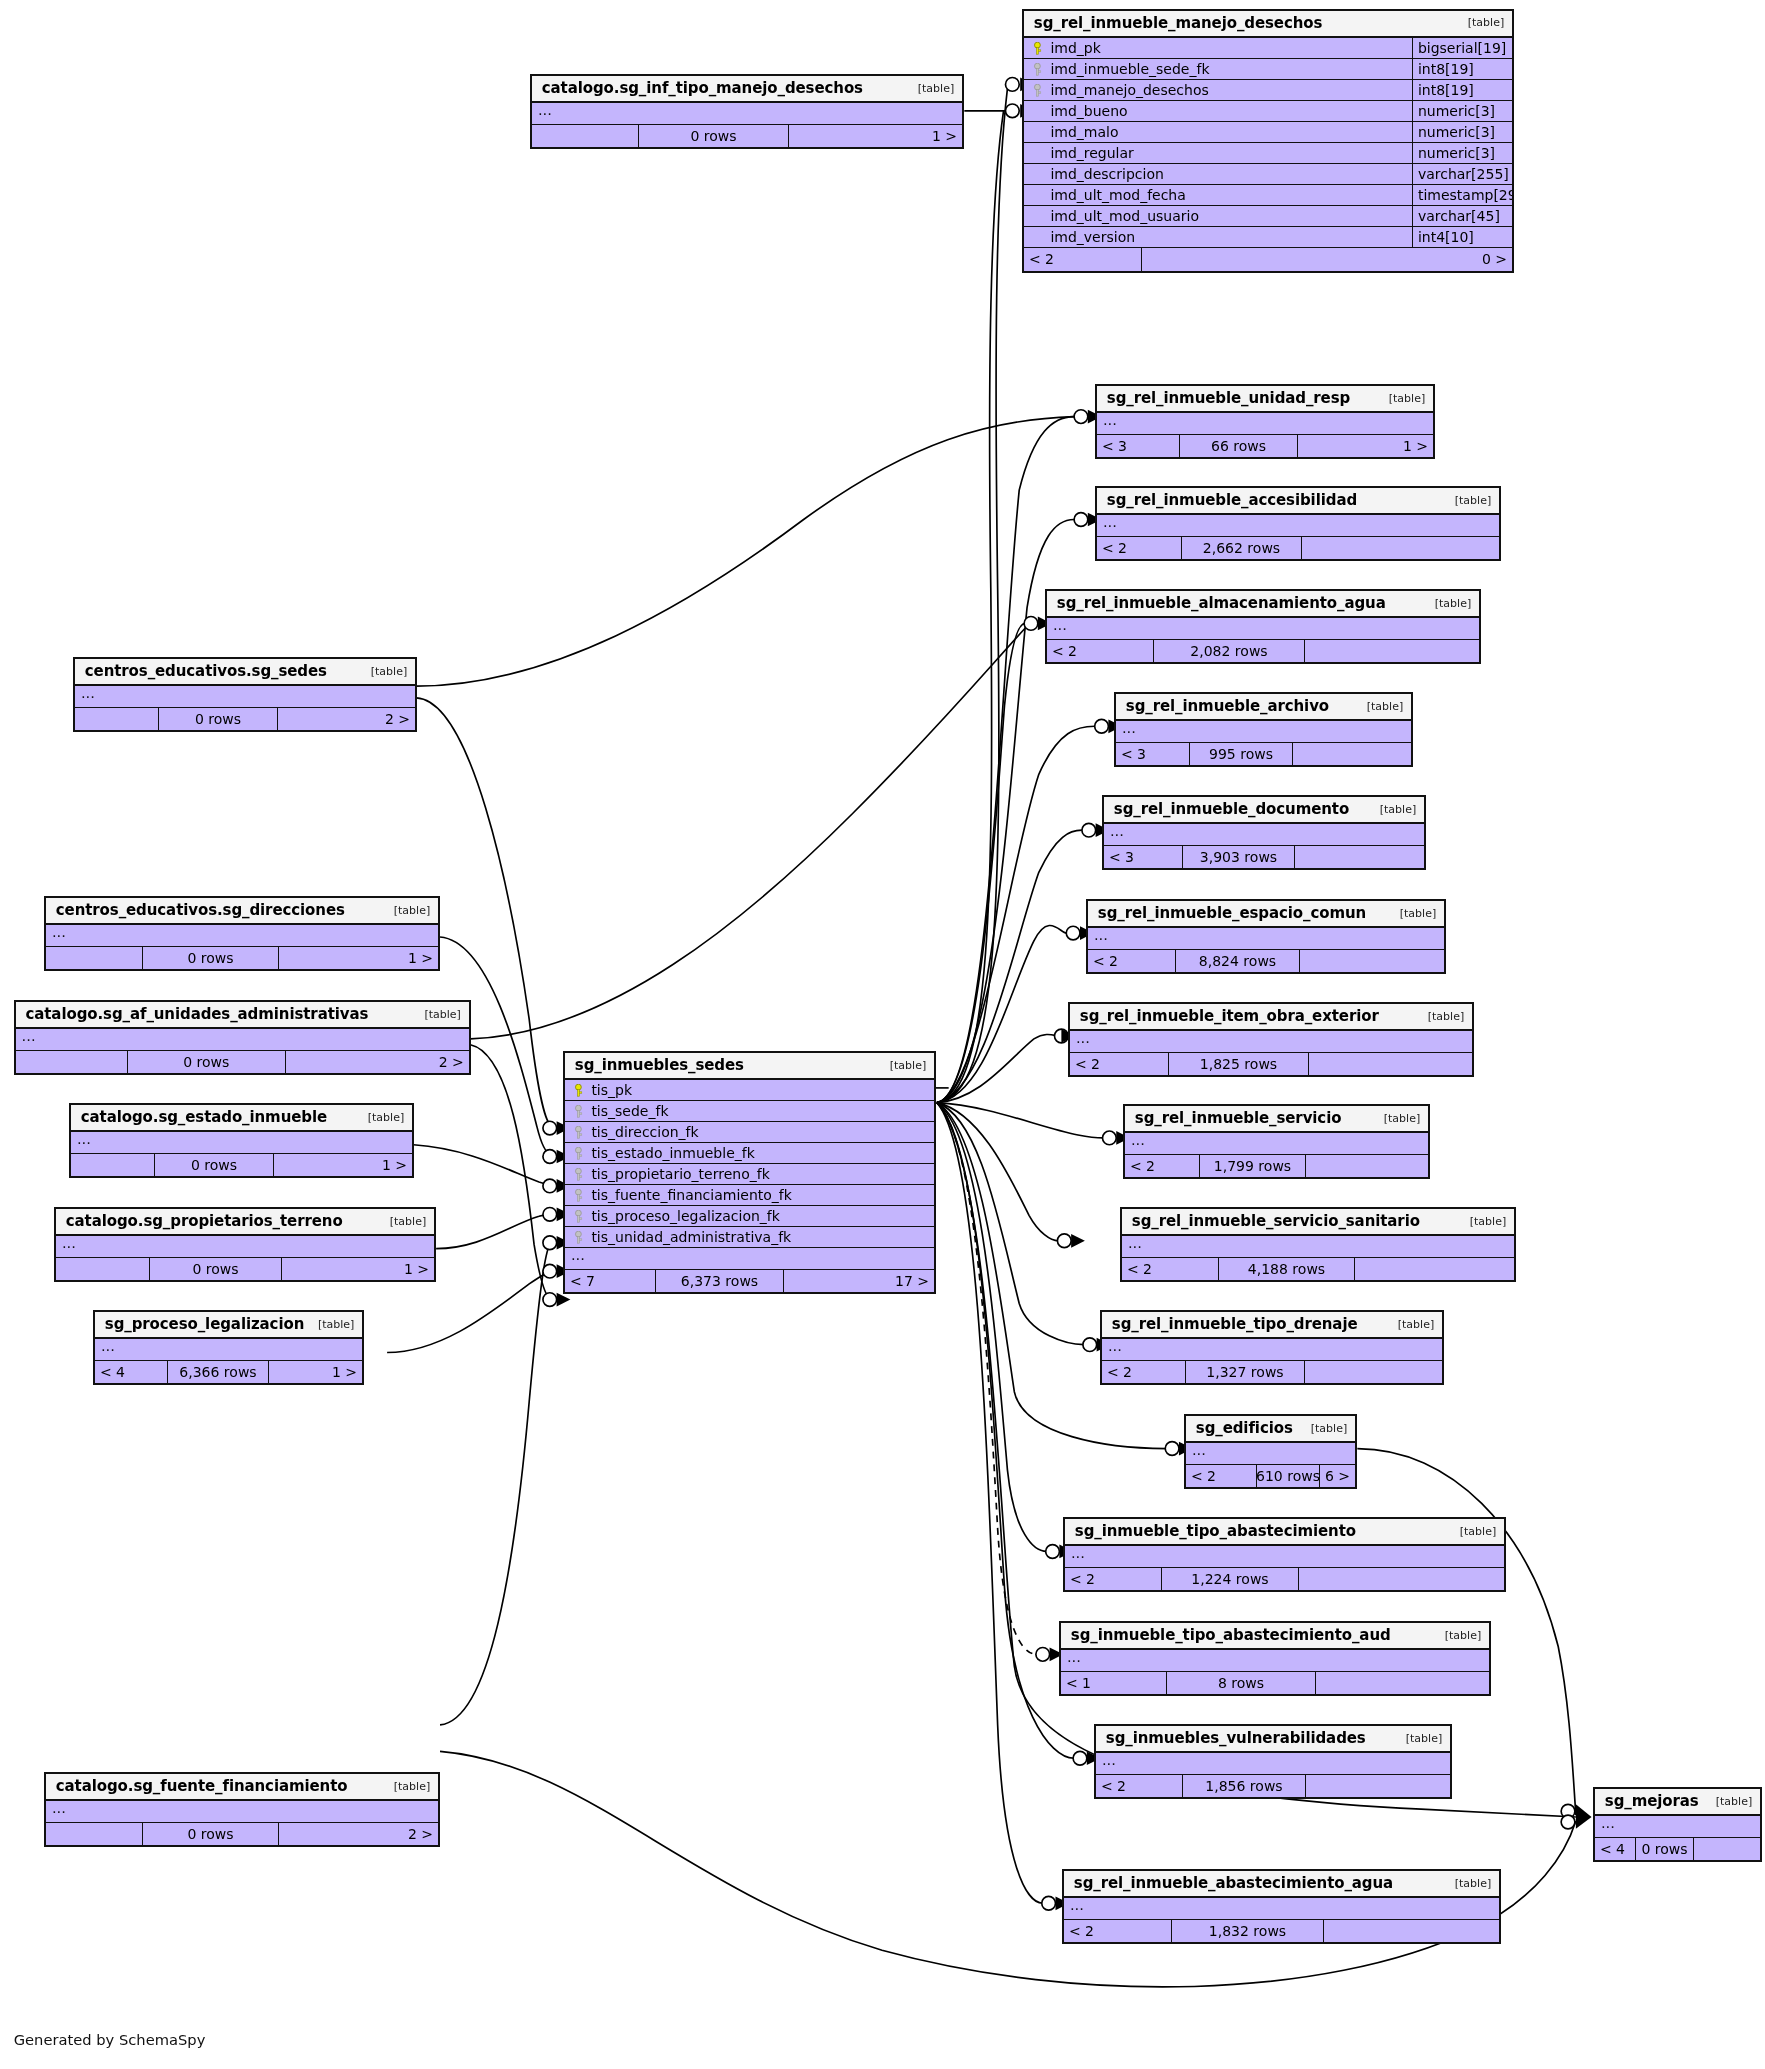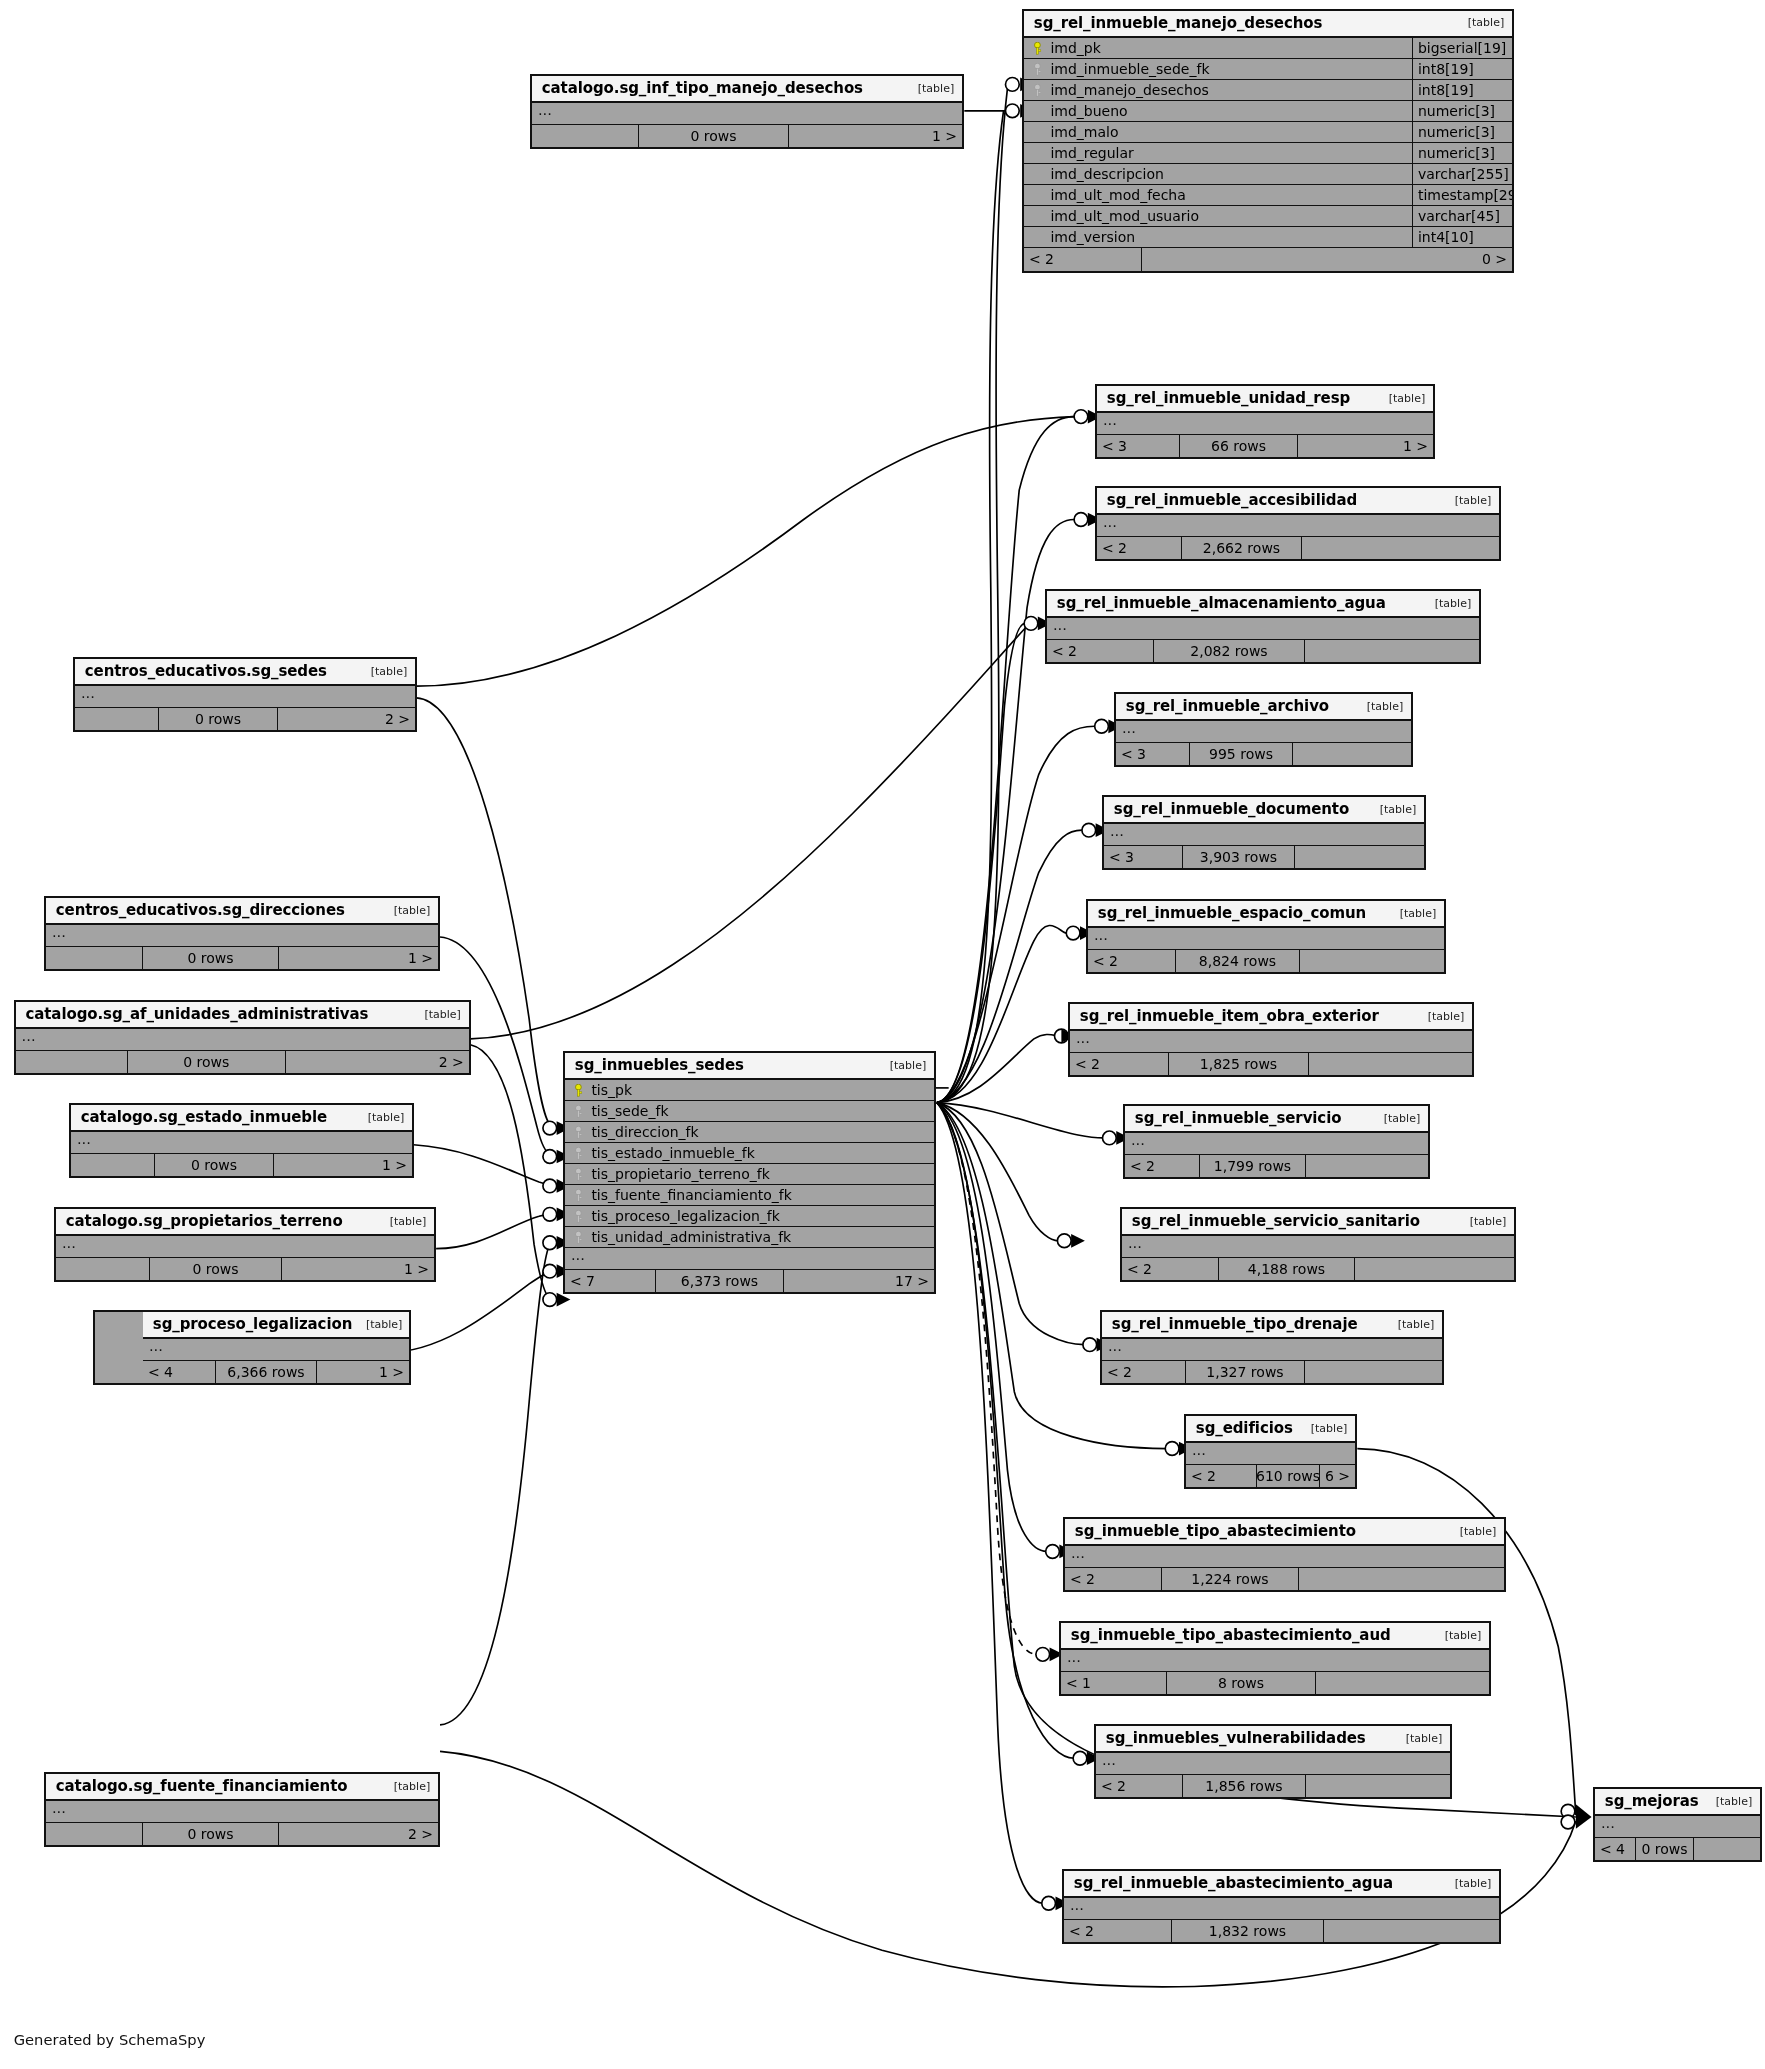--- a/index.html
+++ b/index.html
@@ -23,21 +23,21 @@
   #edges {
     position: absolute;
     left: 0; top: 0;
     width: 1765px;
     height: 2069px;
     pointer-events: none;
   }
   .tbl {
     position: absolute;
     border: 2px solid #111111;
-    background: #a3a3a3;
+    background: #c4b5fd;
     box-sizing: border-box;
     font-size: 14.7px;
     color: #000000;
   }
   .tbl .hdr {
     background: #f4f4f4;
     border-bottom: 2px solid #111111;
     display: flex;
     align-items: center;
     justify-content: space-between;
@@ -628,21 +628,21 @@
         <span class="tname">catalogo.sg_propietarios_terreno</span>
         <span class="ttag">[table]</span>
       </div>
       <div class="ellipsis">...</div>
       <div class="ftr">
         <div class="f-left" style="flex: 0 0 94px;"></div>
         <div class="f-mid" style="flex: 0 0 132px;">0 rows</div>
         <div class="f-right" style="flex: 1 1 auto;">1 &gt;</div>
       </div>
     </div>
-    <div class="tbl" style="left: 93px; top: 1310px; width: 318px; padding-left: 48px;">
+    <div class="tbl" style="left: 93px; top: 1310px; width: 271px;">
       <div class="hdr">
         <span class="tname">sg_proceso_legalizacion</span>
         <span class="ttag">[table]</span>
       </div>
       <div class="ellipsis">...</div>
       <div class="ftr">
         <div class="f-left" style="flex: 0 0 73px;">&lt; 4</div>
         <div class="f-mid" style="flex: 0 0 101px;">6,366 rows</div>
         <div class="f-right" style="flex: 1 1 auto;">1 &gt;</div>
       </div>

